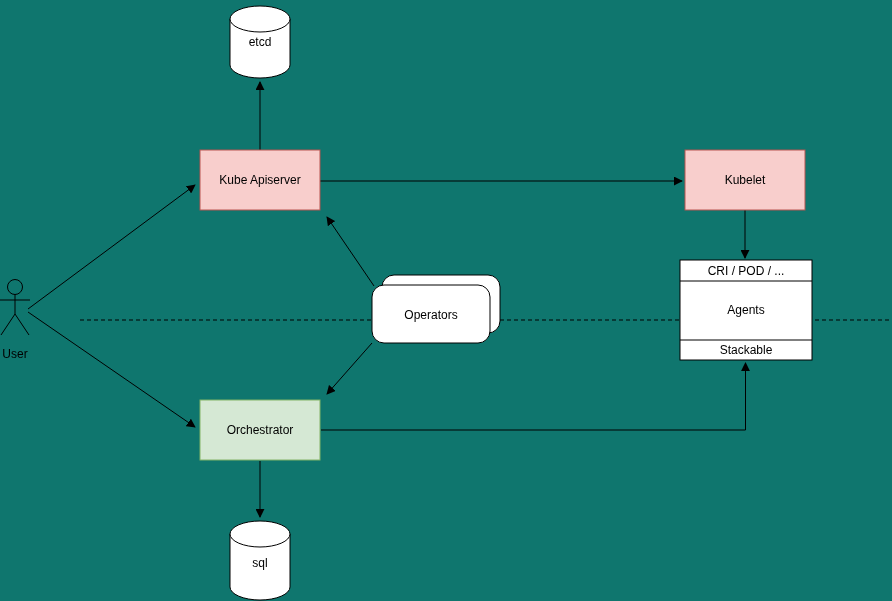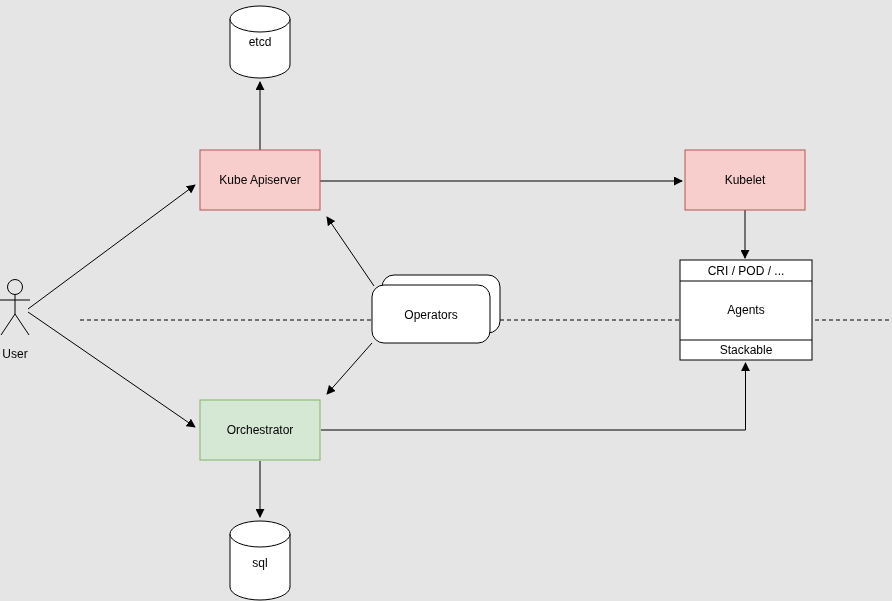--- a/index.html
+++ b/index.html
@@ -4,21 +4,21 @@
 <style>
   html, body {
     margin: 0;
     padding: 0;
     background: #ffffff;
   }
   .canvas {
     position: relative;
     width: 892px;
     height: 601px;
-    background: #e5e5e5;
+    background: #0f766e;
     overflow: hidden;
   }
   svg text {
     font-family: "Liberation Sans", "DejaVu Sans", sans-serif;
     font-size: 12px;
     fill: #000000;
   }
   .shape {
     fill: #ffffff;
     stroke: #000000;

